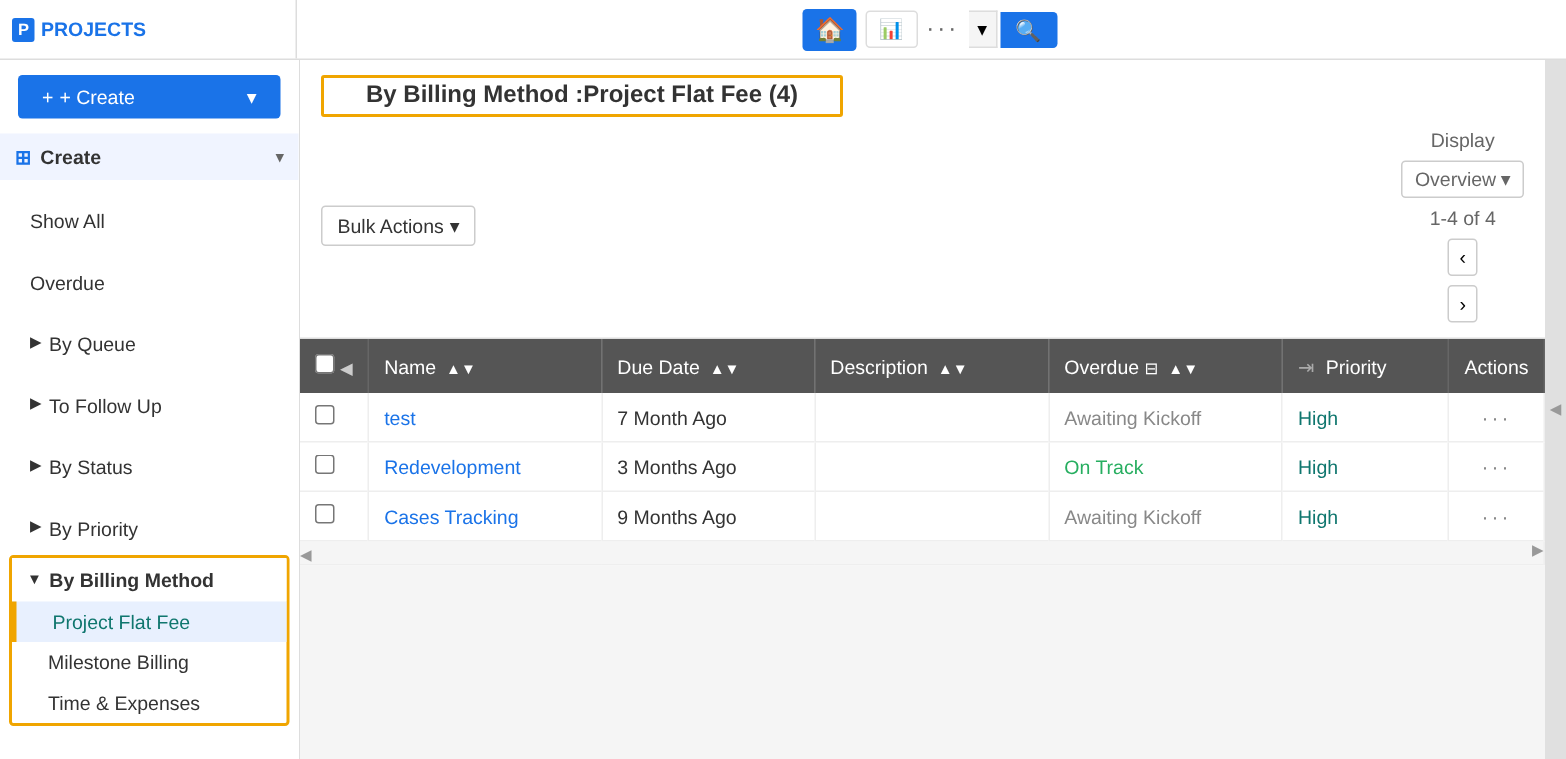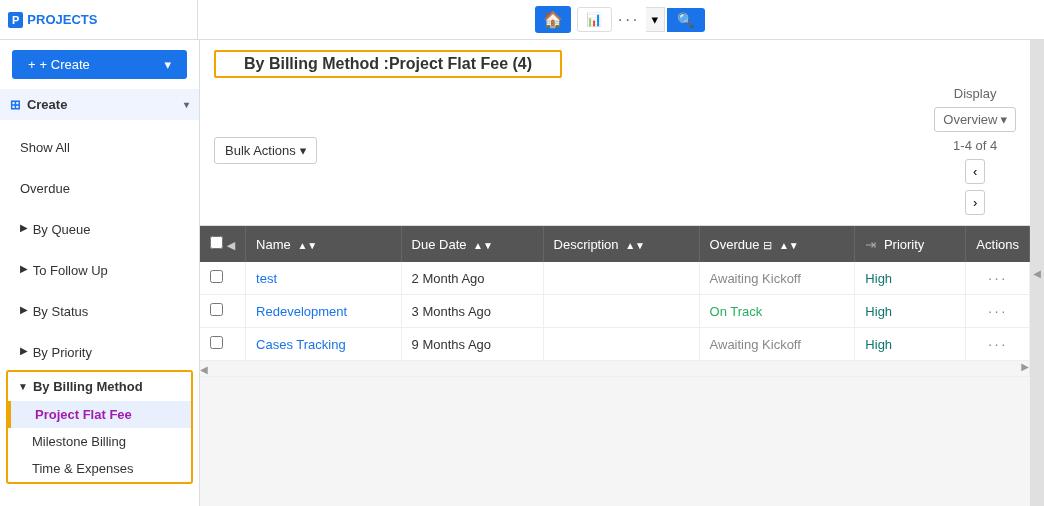--- a/index.html
+++ b/index.html
@@ -43,21 +43,21 @@
     }
     .sidebar-group {
       border: 2px solid #f0a500; border-radius: 3px; margin: 4px 6px;
     }
     .sidebar-group-header {
       display: flex; align-items: center; padding: 7px 10px; cursor: pointer; color: #333; font-weight: bold; background: #fff;
     }
     .sidebar-group-item {
       padding: 6px 10px 6px 24px; cursor: pointer; color: #333; display: block;
     }
-    .sidebar-group-item.active { background: #e8f0fe; color: #a21caf; font-weight: bold; border-left: 3px solid #f0a500; }
+    .sidebar-group-item.active { background: #e8f0fe; color: #0f766e; font-weight: normal; border-left: 3px solid #f0a500; }
     .add-view-btn { color: #1a73e8; cursor: pointer; }
     .chevron { display: inline-block; margin-right: 5px; font-size: 10px; }
     .dropdown-arrow { margin-left: auto; font-size: 10px; color: #666; }
 
     
     .content { flex: 1; background: #f5f5f5; padding: 0; overflow: hidden; }
     .content-header {
       background: #fff; padding: 10px 14px; border-bottom: 1px solid #ddd;
     }
     .page-title {
@@ -234,21 +234,21 @@
           </tr>
         </thead>
         <tbody id="table-body">
         <tr>
     <td class="checkbox-col">
       <input type="checkbox" style="">
     </td>
     <td>
       <a class="col-link">test</a>
     </td>
-    <td>2 Month Ago</td>
+    <td>7 Month Ago</td>
     <td></td>
     <td>
       <span class="status-awaiting">Awaiting Kickoff</span>
     </td>
     <td>
       <span class="priority-high">High</span>
     </td>
     <td class="actions-col">
       <button class="three-dots">···</button>
     </td>

